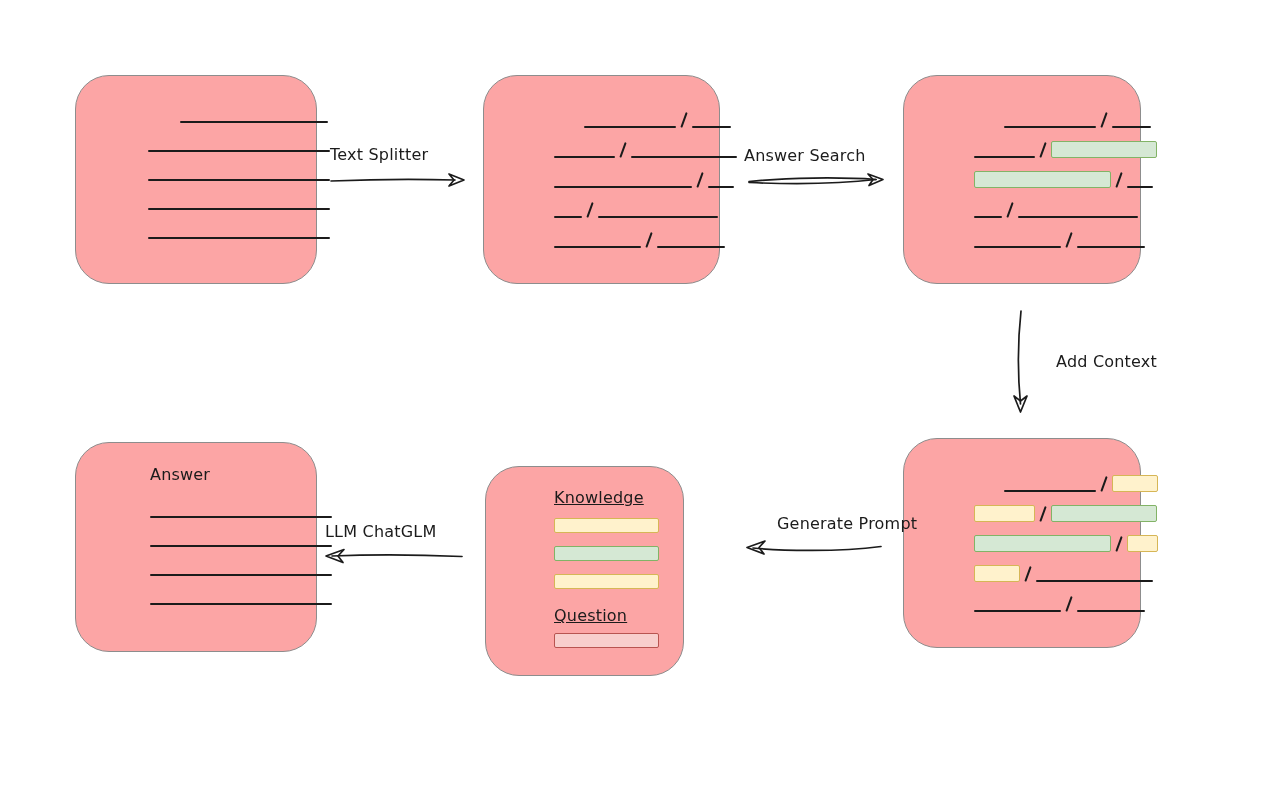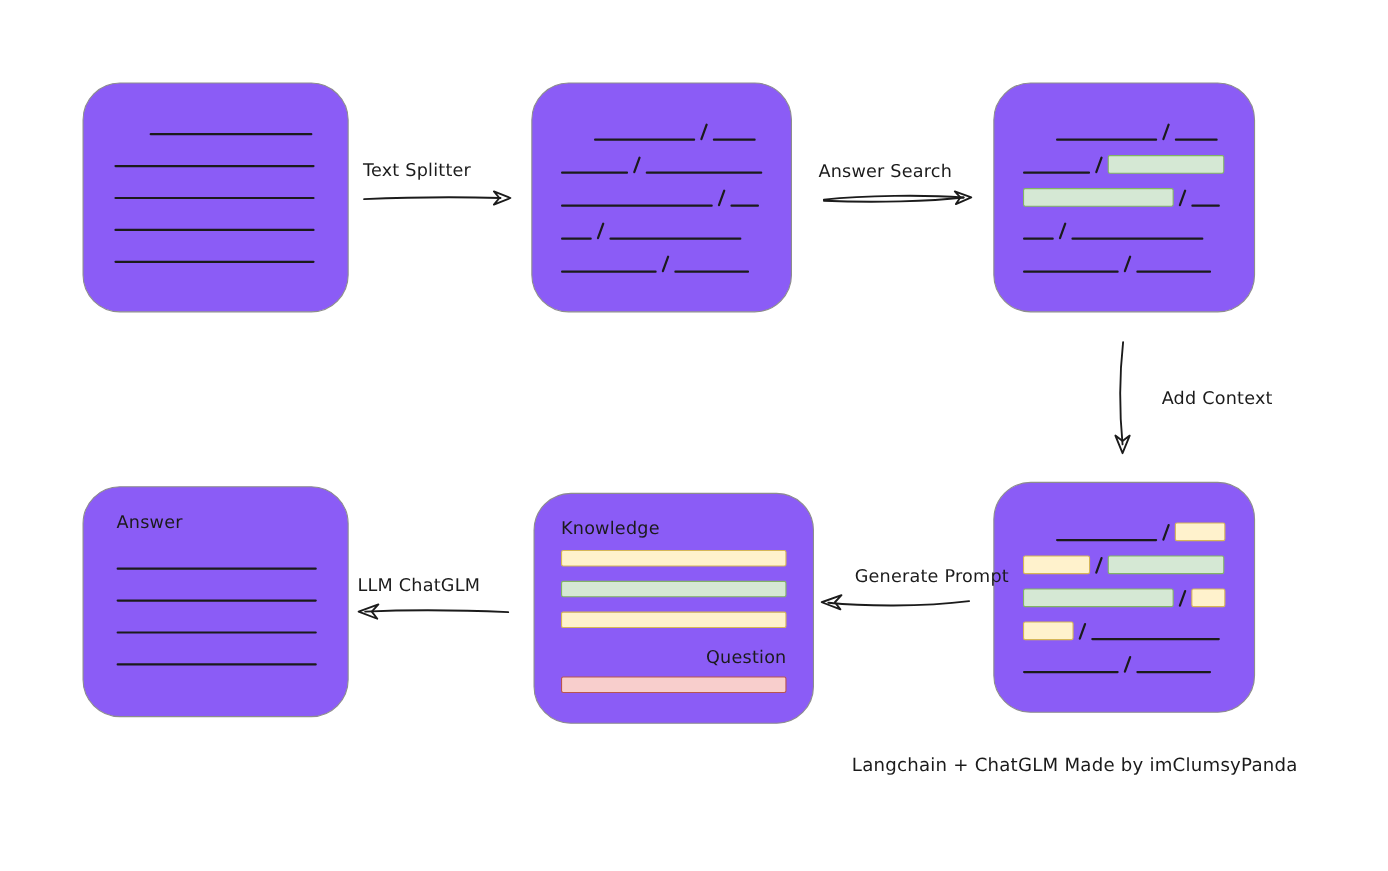--- a/index.html
+++ b/index.html
@@ -9,24 +9,25 @@
     height: 792px;
     background: #ffffff;
     font-family: "DejaVu Sans", "Liberation Sans", sans-serif;
     color: var(--line, #1b1b1b);
     overflow: hidden;
   }
 
   
   .node {
     position: absolute;
-    background: #8b5cf6;
+    background: #fca5a5;
     border: 1.5px solid var(--box-border, #8d8d8d);
     border-radius: 34px;
     box-sizing: border-box;
+    padding-left: 44px;
   }
 
   
   .doc-lines {
     display: flex;
     flex-direction: column;
     justify-content: center;
     gap: 27px;
     height: 100%;
     padding: 0 28px;
@@ -68,21 +69,21 @@
   }
 
   
   .prompt-inner { padding: 21px 24px 0 24px; }
   .section-title { font-size: 16px; font-weight: 500; letter-spacing: 0.2px; }
   .bars { display: flex; flex-direction: column; gap: 13px; margin-top: 11px; }
   .bar { height: 15px; border-radius: 2px; box-sizing: border-box; }
   .bar-yellow { background: var(--yellow-fill, #fff2cc); border: 1.5px solid var(--yellow-border, #d6b656); }
   .bar-green  { background: var(--green-fill, #d5e8d4);  border: 1.5px solid var(--green-border, #82b366); }
   .bar-red    { background: var(--red-fill, #f8cecc);    border: 1.5px solid var(--red-border, #b85450); }
-  .q-title { margin-top: 17px; text-align: right; }
+  .q-title { margin-top: 17px; }
   .q-bars { margin-top: 8px; }
 
   
   .answer-inner { padding: 22px 28px 0 30px; }
   .answer-lines { display: flex; flex-direction: column; gap: 27px; margin-top: 32px; padding-right: 2px; }
 
   
   .arrow { position: absolute; }
   .arrow path { stroke: var(--line, #1b1b1b); fill: none; stroke-width: 1.7; stroke-linecap: round; stroke-linejoin: round; }
   .arrow-label {
@@ -226,21 +227,21 @@
         </div>
       </div>
   </div>
 
   <div class="arrow-label" style="left:777px; top:514px; width:150px;">Generate Prompt</div>
   <svg class="arrow" style="left:738px; top:536px;" width="146" height="24" viewBox="0 0 146 24">
     <path d="M143,10.5 C100,16 45,15 15,12"></path>
     <path d="M27,5 L9,11.5 L26,18 L21,11.5 Z"></path>
   </svg>
 
-  <div class="node" style="left:485px; top:448px; width:255px; height:210px;">
+  <div class="node" style="left:485px; top:466px; width:199px; height:210px;text-decoration:underline;">
     <div class="prompt-inner">
       <div class="section-title">Knowledge</div>
       <div class="bars">
           <div class="bar bar-yellow"></div>
           <div class="bar bar-green"></div>
           <div class="bar bar-yellow"></div>
         </div>
       <div class="section-title q-title">Question</div>
       <div class="bars q-bars">
           <div class="bar bar-red"></div>
@@ -259,15 +260,14 @@
       <div class="section-title">Answer</div>
       <div class="answer-lines">
           <div class="doc-line" style="width: 182px;"></div>
           <div class="doc-line" style="width: 182px;"></div>
           <div class="doc-line" style="width: 182px;"></div>
           <div class="doc-line" style="width: 182px;"></div>
         </div>
     </div>
   </div>
 
-  <div class="credit" style="left:727px; top:686px; width:500px;">Langchain + ChatGLM Made by imClumsyPanda</div>
 
 </div>
 
 </body></html>

